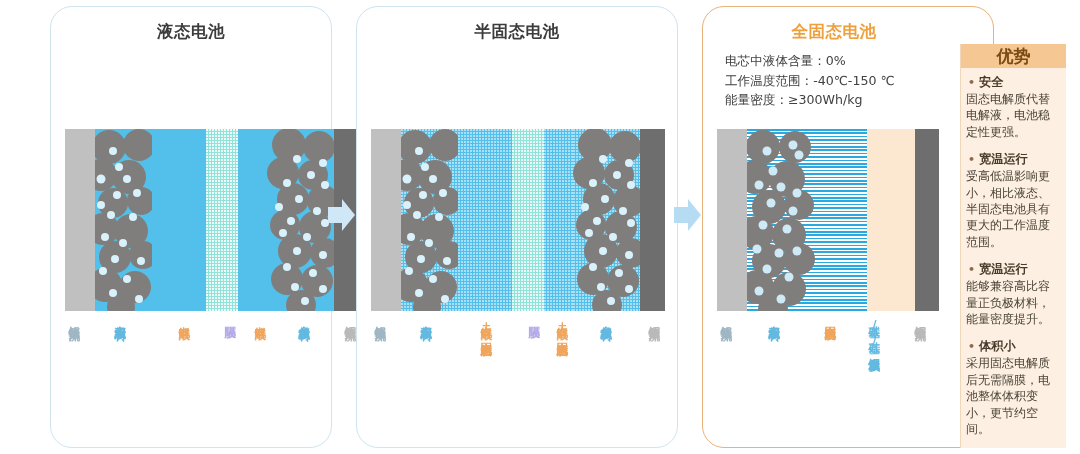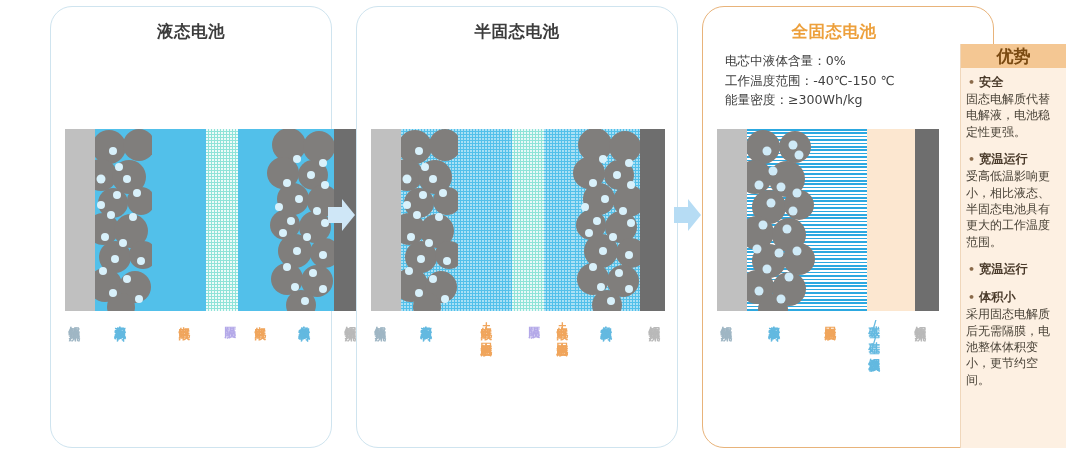--- a/index.html
+++ b/index.html
@@ -414,20 +414,21 @@
       <div class="adv-item">
         <div class="adv-title"><span class="bull">•</span><span>安全</span></div>
         <div class="adv-text">固态电解质代替电解液，电池稳定性更强。</div>
       </div>
       <div class="adv-item">
         <div class="adv-title"><span class="bull">•</span><span>宽温运行</span></div>
         <div class="adv-text">受高低温影响更小，相比液态、半固态电池具有更大的工作温度范围。</div>
       </div>
       <div class="adv-item">
         <div class="adv-title"><span class="bull">•</span><span>宽温运行</span></div>
+        <div class="adv-text">能够兼容高比容量正负极材料，能量密度提升。</div>
       </div>
       <div class="adv-item">
         <div class="adv-title"><span class="bull">•</span><span>体积小</span></div>
         <div class="adv-text">采用固态电解质后无需隔膜，电池整体体积变小，更节约空间。</div>
       </div>
     </div>
   </div>
 
 </div>
 

